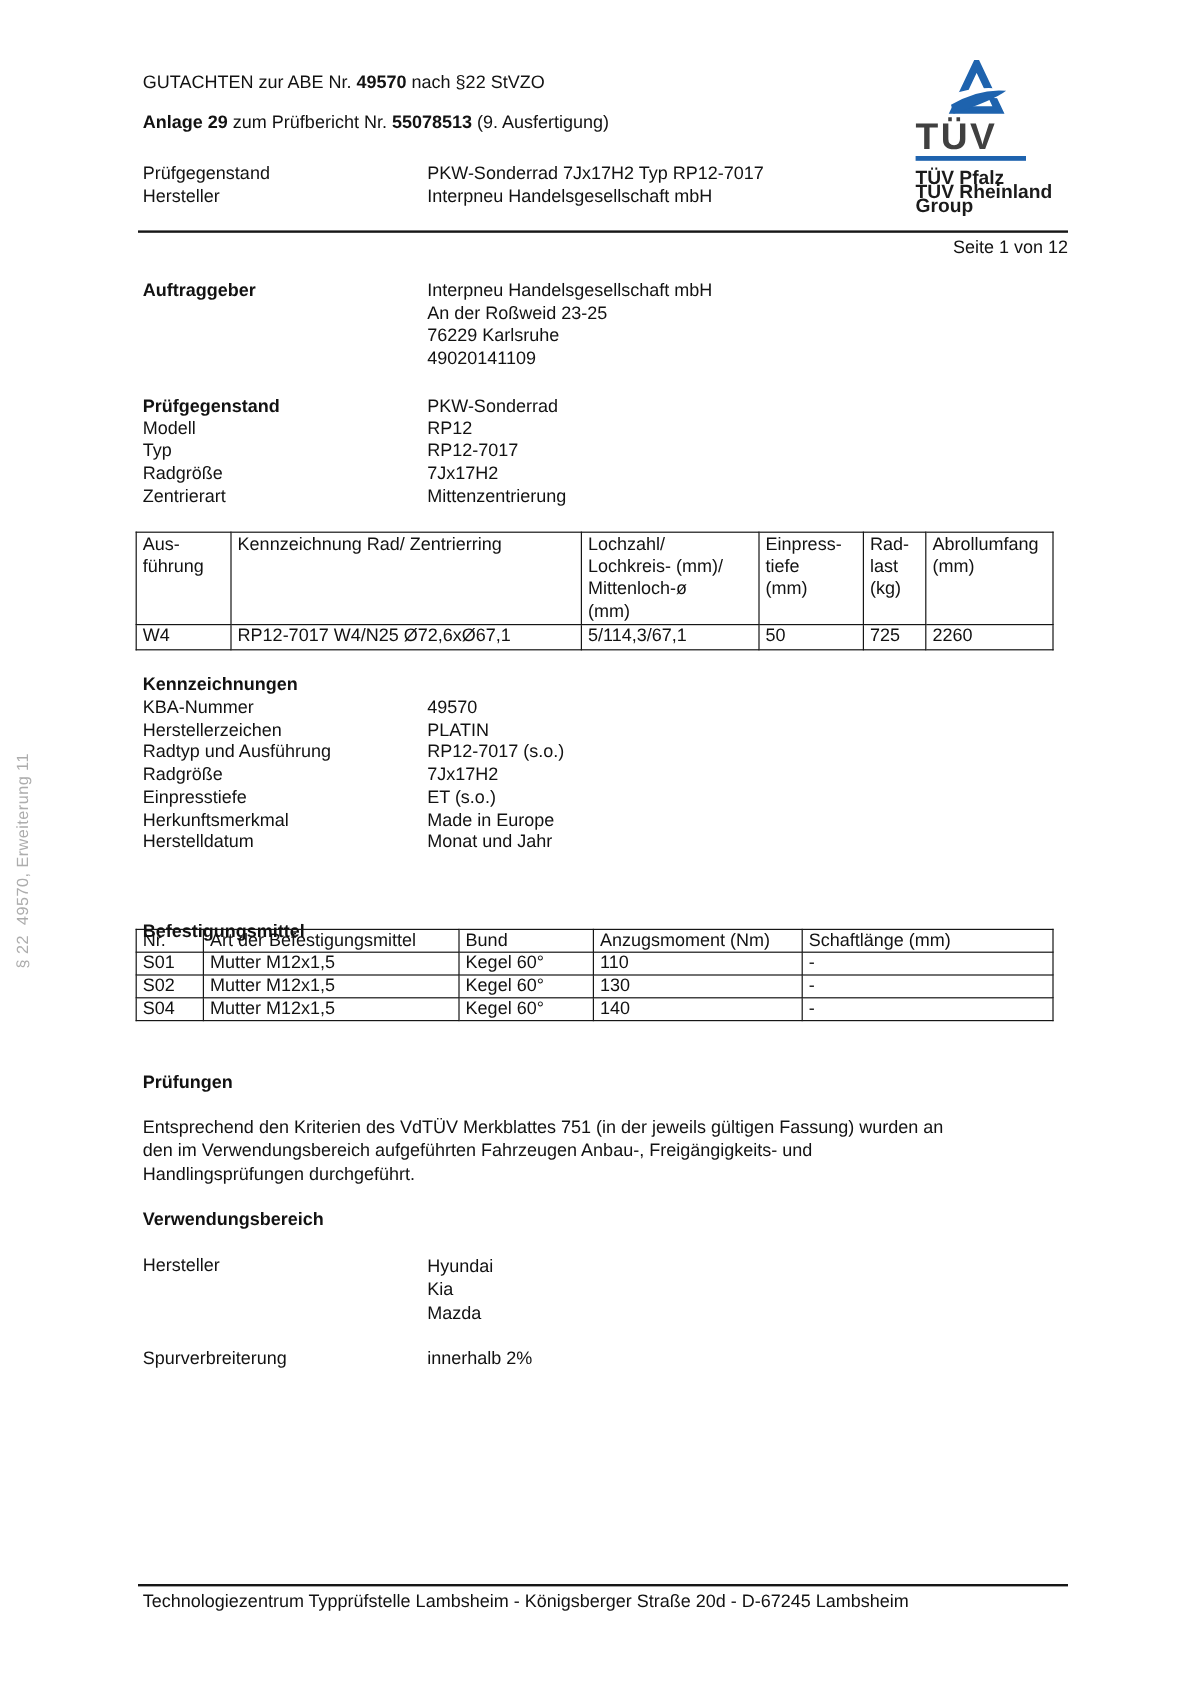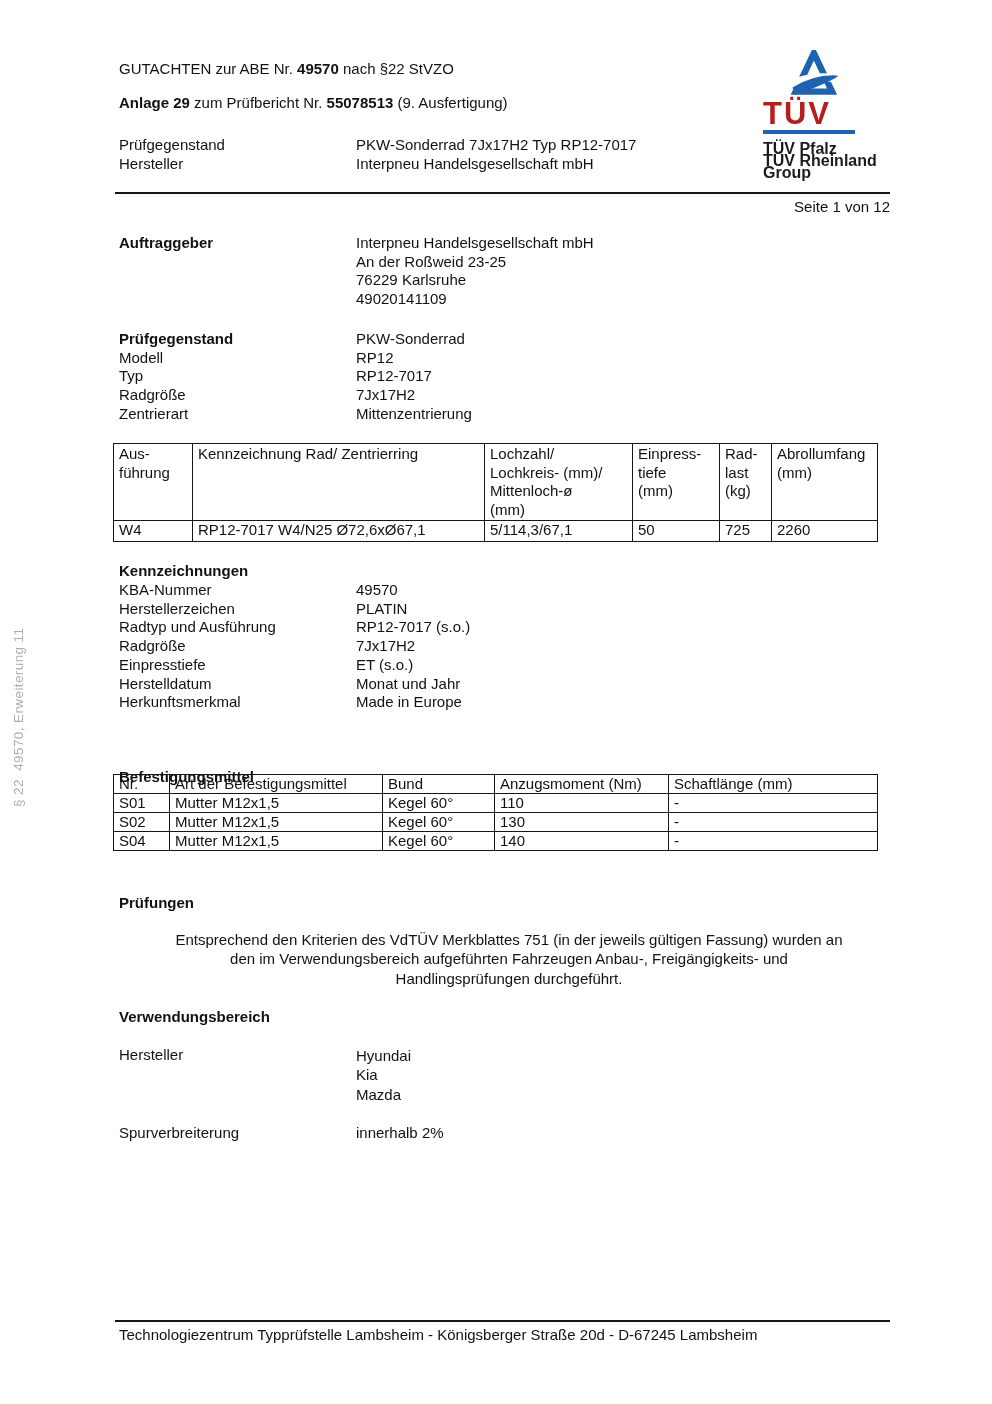--- a/index.html
+++ b/index.html
@@ -12,37 +12,37 @@
   .abs{position:absolute;}
   b,.b{font-weight:bold;}
   
   #title-line{left:119px;top:60px;}
   #anlage-line{left:119px;top:94px;}
   #subject-rows{left:119px;top:136px;line-height:18.7px;}
   .lv-label{display:inline-block;width:237px;vertical-align:top;}
   
   #logo{left:762px;top:50px;width:120px;}
   #logo svg{display:block;margin-left:26px;}
-  #tuv-word{font-size:31px;font-weight:bold;letter-spacing:2px;color:#b91c1c;margin-top:2px;margin-left:1px;line-height:30px;}
+  #tuv-word{font-size:31px;font-weight:bold;letter-spacing:2px;color:#404040;margin-top:2px;margin-left:1px;line-height:30px;}
   #tuv-bar{width:92px;height:4px;margin-top:1px;margin-left:1px;}
   #tuv-sub{margin-top:9px;margin-left:1px;font-size:16px;font-weight:bold;line-height:12px;color:#1b1b1b;}
   
   .rule{background:#161616;height:2px;}
   #rule-top{left:115px;top:192px;width:775px;}
   #rule-footer{left:115px;top:1320px;width:775px;}
   #seite{left:115px;top:198px;width:775px;text-align:right;}
   
   #auftraggeber-label{left:119px;top:234px;}
   #auftraggeber-lines{left:356px;top:234px;line-height:18.7px;}
   #pg-rows{left:119px;top:330px;line-height:18.7px;}
   #kennz-heading{left:119px;top:562px;}
   #kennz-rows{left:119px;top:581px;line-height:18.7px;}
   #befest-heading{left:119px;top:768px;}
   #pruef-heading{left:119px;top:894px;}
-  #pruef-text{left:119px;top:930px;width:780px;line-height:19.3px;white-space:pre-line;text-align:center;}
+  #pruef-text{left:119px;top:930px;width:780px;line-height:19.3px;white-space:pre-line;}
   #verwendung-heading{left:119px;top:1008px;}
   #hersteller-label{left:119px;top:1046px;}
   #hersteller-lines{left:356px;top:1046px;line-height:19.3px;}
   #spur-label{left:119px;top:1124px;}
   #spur-value{left:356px;top:1124px;}
   #footer-text{left:119px;top:1326px;}
   
   table{border-collapse:collapse;table-layout:fixed;position:absolute;}
   #wheel-table{left:113px;top:443px;width:764px;}
   #befest-table{left:113px;top:774px;width:764px;}
@@ -142,22 +142,22 @@
     </tbody>
 </table>
 
 <div class="abs b" id="kennz-heading">Kennzeichnungen</div>
 <div class="abs" id="kennz-rows">
     <div><span class="lv-label">KBA-Nummer</span><span>49570</span></div>
     <div><span class="lv-label">Herstellerzeichen</span><span>PLATIN</span></div>
     <div><span class="lv-label">Radtyp und Ausführung</span><span>RP12-7017 (s.o.)</span></div>
     <div><span class="lv-label">Radgröße</span><span>7Jx17H2</span></div>
     <div><span class="lv-label">Einpresstiefe</span><span>ET (s.o.)</span></div>
+    <div><span class="lv-label">Herkunftsmerkmal</span><span>Made in Europe</span></div>
     <div><span class="lv-label">Herstelldatum</span><span>Monat und Jahr</span></div>
-    <div><span class="lv-label">Herkunftsmerkmal</span><span>Made in Europe</span></div>
   </div>
 
 <div class="abs b" id="befest-heading">Befestigungsmittel</div>
 <table class="abs" id="befest-table">
   <colgroup>
       <col style="width:56px">
       <col style="width:213px">
       <col style="width:112px">
       <col style="width:174px">
       <col style="width:209px">

